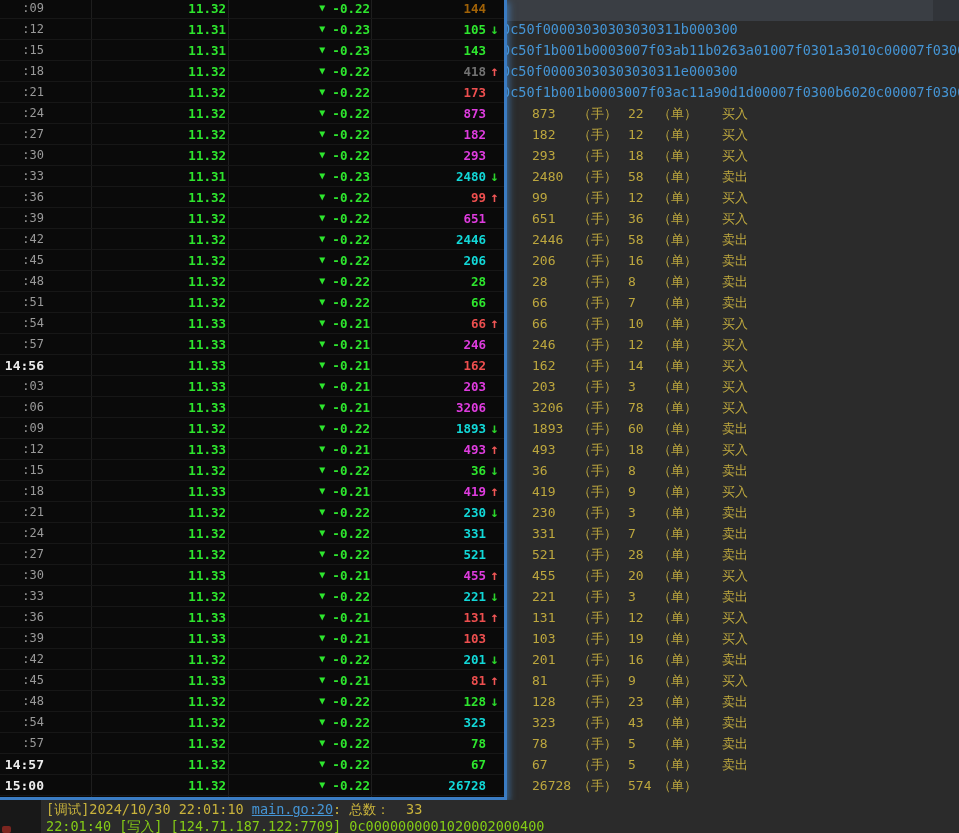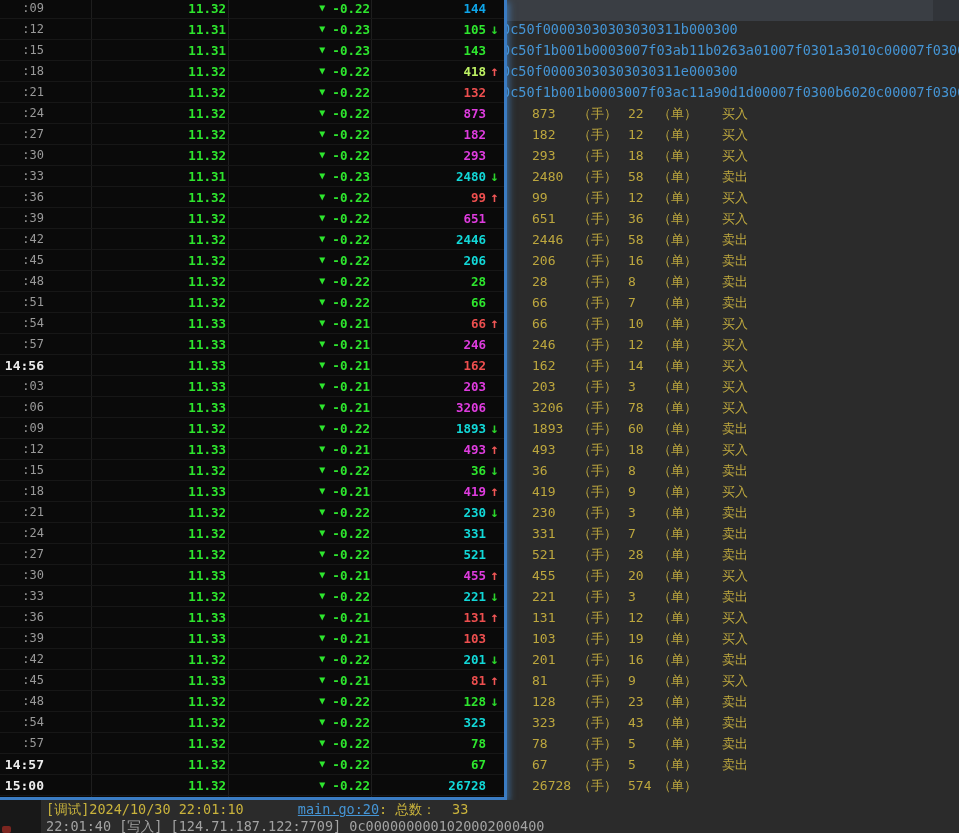--- a/index.html
+++ b/index.html
@@ -37,22 +37,22 @@
   .t-change{width:143px;box-sizing:border-box;display:flex;justify-content:flex-end;align-items:center;padding-right:1px;color:#2ee62e;font-weight:700;font-size:12.5px;}
   .tri{font-size:10px;margin-right:7px;line-height:1;}
   .t-vol{width:115px;box-sizing:border-box;text-align:right;font-weight:700;font-size:12.5px;}
   .t-arr{width:17px;text-align:center;font-weight:700;font-size:14px;line-height:1;}
 
   
   .footer{position:absolute;left:0;top:800px;width:959px;height:33px;background:#2b2b2b;z-index:3;}
   .gutter{position:absolute;left:0;top:0;width:41px;height:33px;background:#181818;}
   .smudge{position:absolute;left:2px;top:26px;width:9px;height:7px;background:#7c2620;border-radius:2px;}
   .f-line1{position:absolute;left:46px;top:1px;height:16px;line-height:16px;font-size:13.5px;color:#c9b33c;white-space:pre;}
-  .f-link{color:#4595d5;text-decoration:underline;cursor:pointer;margin-left:46px;}
-  .f-line2{position:absolute;left:46px;top:18px;height:16px;line-height:16px;font-size:13.5px;color:#a3a3a3;white-space:pre;}
+  .f-link{color:#4595d5;text-decoration:underline;cursor:pointer;}
+  .f-line2{position:absolute;left:46px;top:18px;height:16px;line-height:16px;font-size:13.5px;color:#84cc16;white-space:pre;}
 </style>
 </head>
 <body>
 
 <div class="top-bar">
   <div class="top-bar-cap"></div>
 </div>
 <div class="c-rows" id="console-rows">
     <div class="c-row"></div>
     <div class="c-row c-hex">0c50f00003030303030311b000300</div>
@@ -297,21 +297,21 @@
   <div class="v-sep" style="left:228px"></div>
   <div class="v-sep" style="left:371px"></div>
   <div class="t-rows" id="tick-rows">
       <div class="t-row">
         <span class="t-time">:09</span>
         <span class="t-price">11.32</span>
         <span class="t-change">
           <span class="tri">▼</span>
           <span>-0.22</span>
         </span>
-        <span class="t-vol" style="color: #0ea5e9;">144</span>
+        <span class="t-vol" style="color: #a16207;">144</span>
         <span class="t-arr"></span>
       </div>
       <div class="t-row">
         <span class="t-time">:12</span>
         <span class="t-price">11.31</span>
         <span class="t-change">
           <span class="tri">▼</span>
           <span>-0.23</span>
         </span>
         <span class="t-vol" style="color: rgb(46, 230, 46);">105</span>
@@ -327,31 +327,31 @@
         <span class="t-vol" style="color: rgb(46, 230, 46);">143</span>
         <span class="t-arr"></span>
       </div>
       <div class="t-row">
         <span class="t-time">:18</span>
         <span class="t-price">11.32</span>
         <span class="t-change">
           <span class="tri">▼</span>
           <span>-0.22</span>
         </span>
-        <span class="t-vol" style="color: #bef264;">418</span>
+        <span class="t-vol" style="color: #737373;">418</span>
         <span class="t-arr" style="color: rgb(239, 86, 86);">↑</span>
       </div>
       <div class="t-row">
         <span class="t-time">:21</span>
         <span class="t-price">11.32</span>
         <span class="t-change">
           <span class="tri">▼</span>
           <span>-0.22</span>
         </span>
-        <span class="t-vol" style="color: rgb(238, 79, 79);">132</span>
+        <span class="t-vol" style="color: rgb(238, 79, 79);">173</span>
         <span class="t-arr"></span>
       </div>
       <div class="t-row">
         <span class="t-time">:24</span>
         <span class="t-price">11.32</span>
         <span class="t-change">
           <span class="tri">▼</span>
           <span>-0.22</span>
         </span>
         <span class="t-vol" style="color: rgb(223, 60, 223);">873</span>

